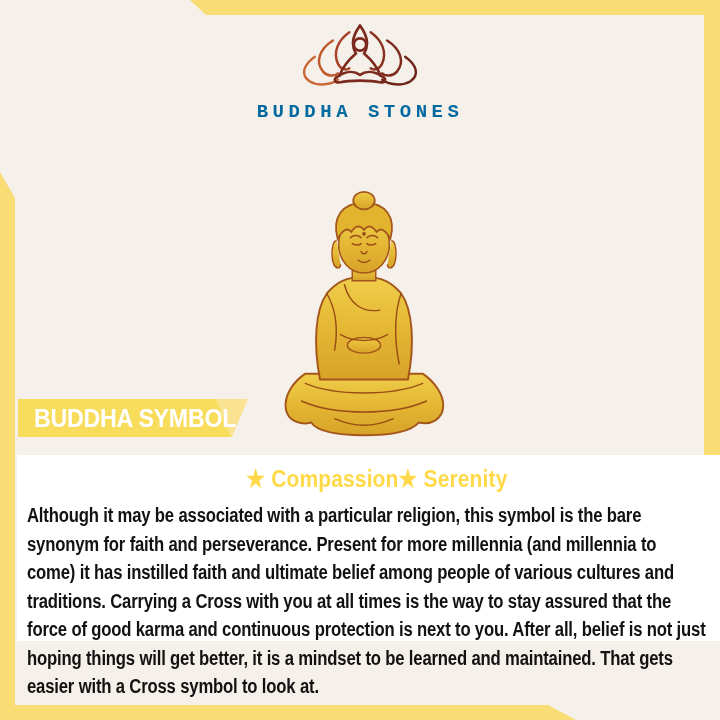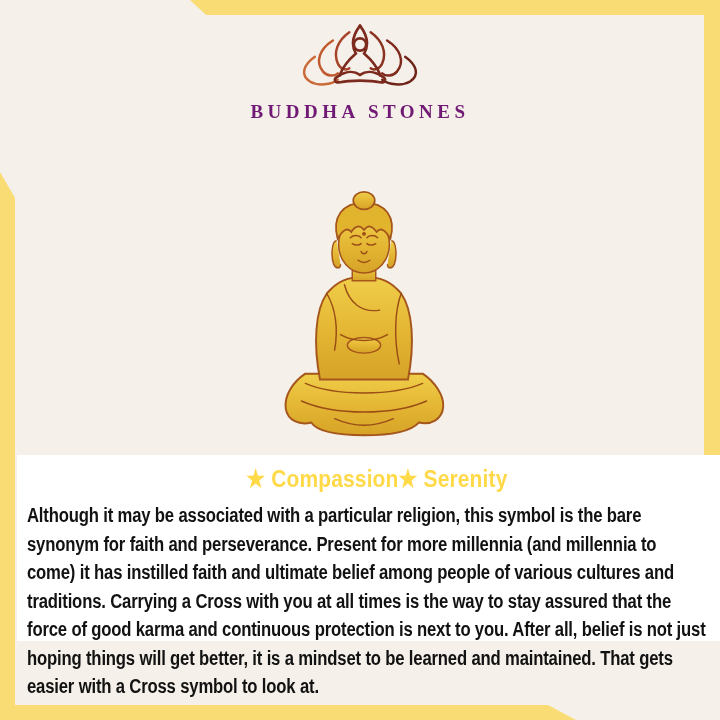--- a/index.html
+++ b/index.html
@@ -29,23 +29,23 @@
   .bar-bottom{
     position:absolute;left:0;top:705px;width:576px;height:15px;
     background:#FADC74;
     clip-path:polygon(0 0,548px 0,100% 100%,0 100%);
   }
   
   .logo{position:absolute;left:275px;top:24px;width:170px;height:78px;}
   .brand-name{
     position:absolute;left:0;top:101px;width:720px;
     text-align:center;
-    font-family:Liberation Serif, serif;
+    font-family:Liberation Mono, monospace;
     font-size:19px;font-weight:600;letter-spacing:4.5px;
-    color:#701a75;
+    color:#0369a1;
   }
   
   .title-band{
     position:absolute;left:148px;top:128px;width:425px;height:49px;
     background:#FDFBF5;
   }
   .title-band span{
     display:block;width:111%;
     transform:scaleX(0.9);transform-origin:0 0;
     text-align:center;line-height:49px;
@@ -164,19 +164,24 @@
       <path d="M52,108 C60,122 64,142 60,166"></path>
       <path d="M128,108 C122,124 120,152 126,180"></path>
       <path d="M70,99 C75,118 88,128 106,125"></path>
       <path d="M66,150 C80,158 100,158 114,150"></path>
       <path d="M30,200 C60,213 120,213 150,200"></path>
       <path d="M26,218 C60,233 120,233 154,218"></path>
       <path d="M60,236 C80,245 100,245 120,236"></path>
     </g>
   </svg>
 
+  <div class="ribbon">
+    <div class="fold"></div>
+    <div class="face"></div>
+    <span class="label">BUDDHA SYMBOL</span>
+  </div>
 
   <section class="panel">
     <h2 class="traits-heading">★ Compassion★ Serenity</h2>
     <p class="body-text">Although it may be associated with a particular religion, this symbol is the bare synonym for faith and perseverance. Present for more millennia (and millennia to come) it has instilled faith and ultimate belief among people of various cultures and traditions. Carrying a Cross with you at all times is the way to stay assured that the force of good karma and continuous protection is next to you. After all, belief is not just hoping things will get better, it is a mindset to be learned and maintained. That gets easier with a Cross symbol to look at.</p>
   </section>
 
 </div>
 
 </body></html>

